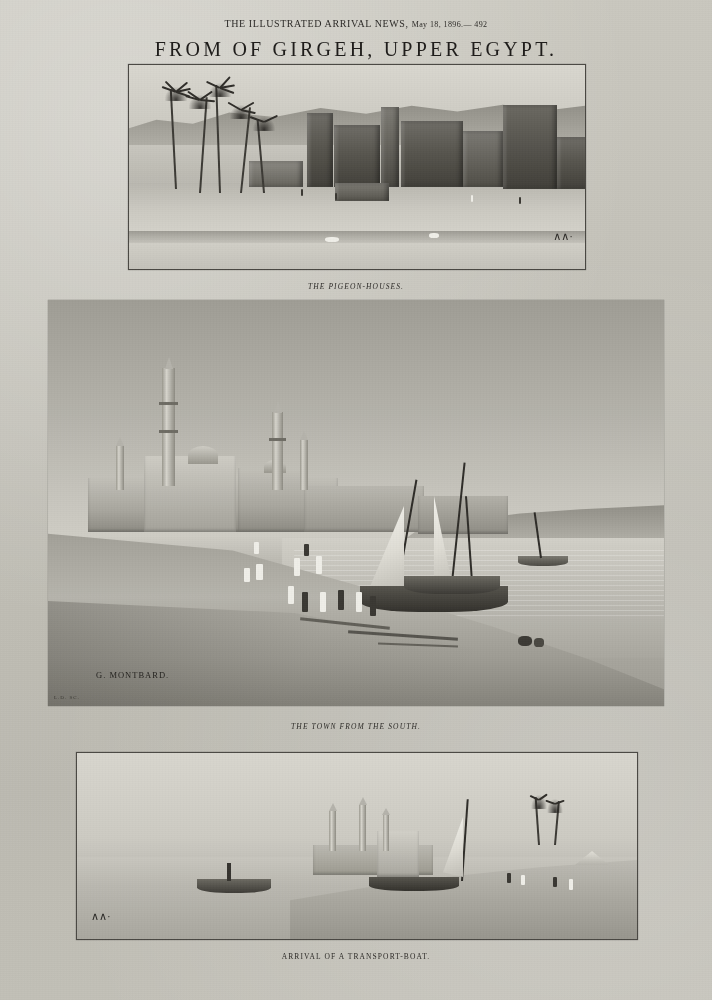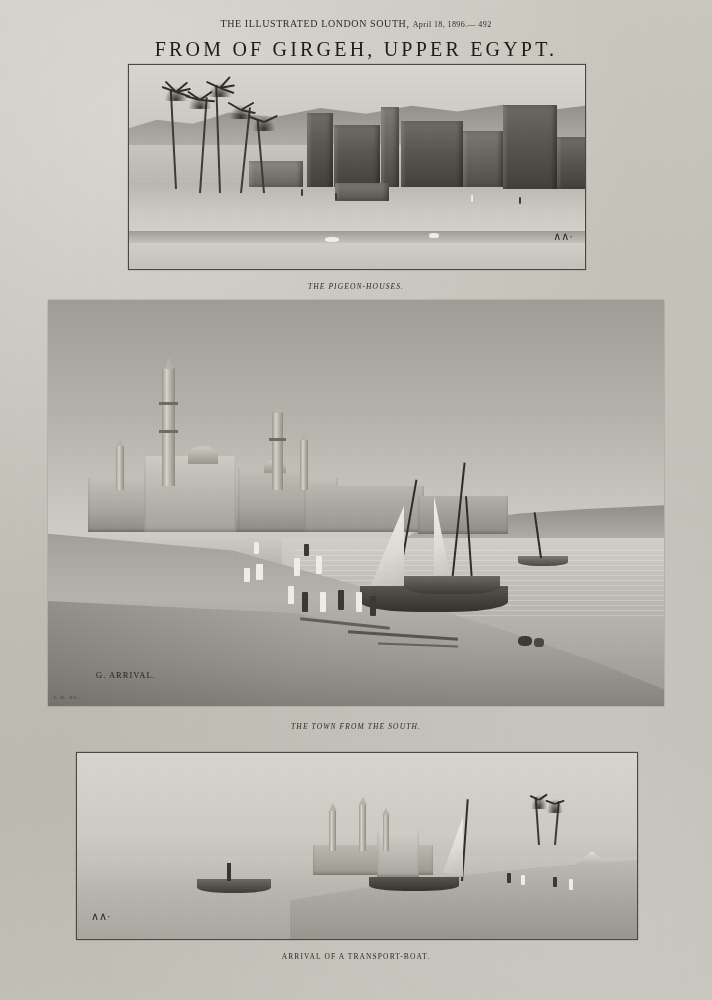--- a/index.html
+++ b/index.html
@@ -214,22 +214,22 @@
   .monogram {
     position: absolute; font-size: 11px; color: #2a2825; letter-spacing: 0px;
   }
 </style>
 </head>
 <body>
 
 <div class="page">
 
   <div class="masthead">
-    <span>THE ILLUSTRATED LONDON SOUTH,</span>
-    <span class="small-caps">April 18, 1896.— 492</span>
+    <span>THE ILLUSTRATED ARRIVAL NEWS,</span>
+    <span class="small-caps">May 18, 1896.— 492</span>
   </div>
 
   <div class="headline">FROM  OF  GIRGEH,  UPPER  EGYPT.</div>
 
   <figure>
     <div class="plate framed" id="plate-pigeon">
       <div class="sky"></div>
       <div class="hills"></div>
       <div class="ground"></div>
       <div class="waterline"></div>
@@ -351,21 +351,21 @@
       <div class="figurine" style="left:322px; top:296px; width:6px; height:20px;"></div>
       <div class="figurine" style="left:256px; top:244px; width:5px; height:12px;"></div>
       <div class="figurine white" style="left:206px; top:242px; width:5px; height:12px;"></div>
       <div class="figurine" style="left:470px; top:336px; width:14px; height:10px; border-radius:40%; background:#3c3a35;"></div>
       <div class="figurine" style="left:486px; top:338px; width:10px; height:9px; border-radius:40%; background:#4a4842;"></div>
 
       <div style="position:absolute; left:252px; top:322px; width:90px; height:3px; background:#615f58; transform:rotate(6deg);"></div>
       <div style="position:absolute; left:300px; top:334px; width:110px; height:3px; background:#56544e; transform:rotate(4deg);"></div>
       <div style="position:absolute; left:330px; top:344px; width:80px; height:2px; background:#63615a; transform:rotate(2deg);"></div>
 
-      <div class="sig" style="left:48px; bottom:26px; font-size:8.5px;">G. ARRIVAL.</div>
+      <div class="sig" style="left:48px; bottom:26px; font-size:8.5px;">G. MONTBARD.</div>
       <div class="sig" style="left:6px; bottom:6px; font-size:5px; color:#3a3833;">L.D. SC.</div>
     </div>
     <figcaption class="caption" style="top:722px;font-style:italic;">THE TOWN FROM THE SOUTH.</figcaption>
   </figure>
 
   <figure>
     <div class="plate framed" id="plate-transport">
       <div class="sky"></div>
       <div class="water"></div>
       <div class="shore"></div>

